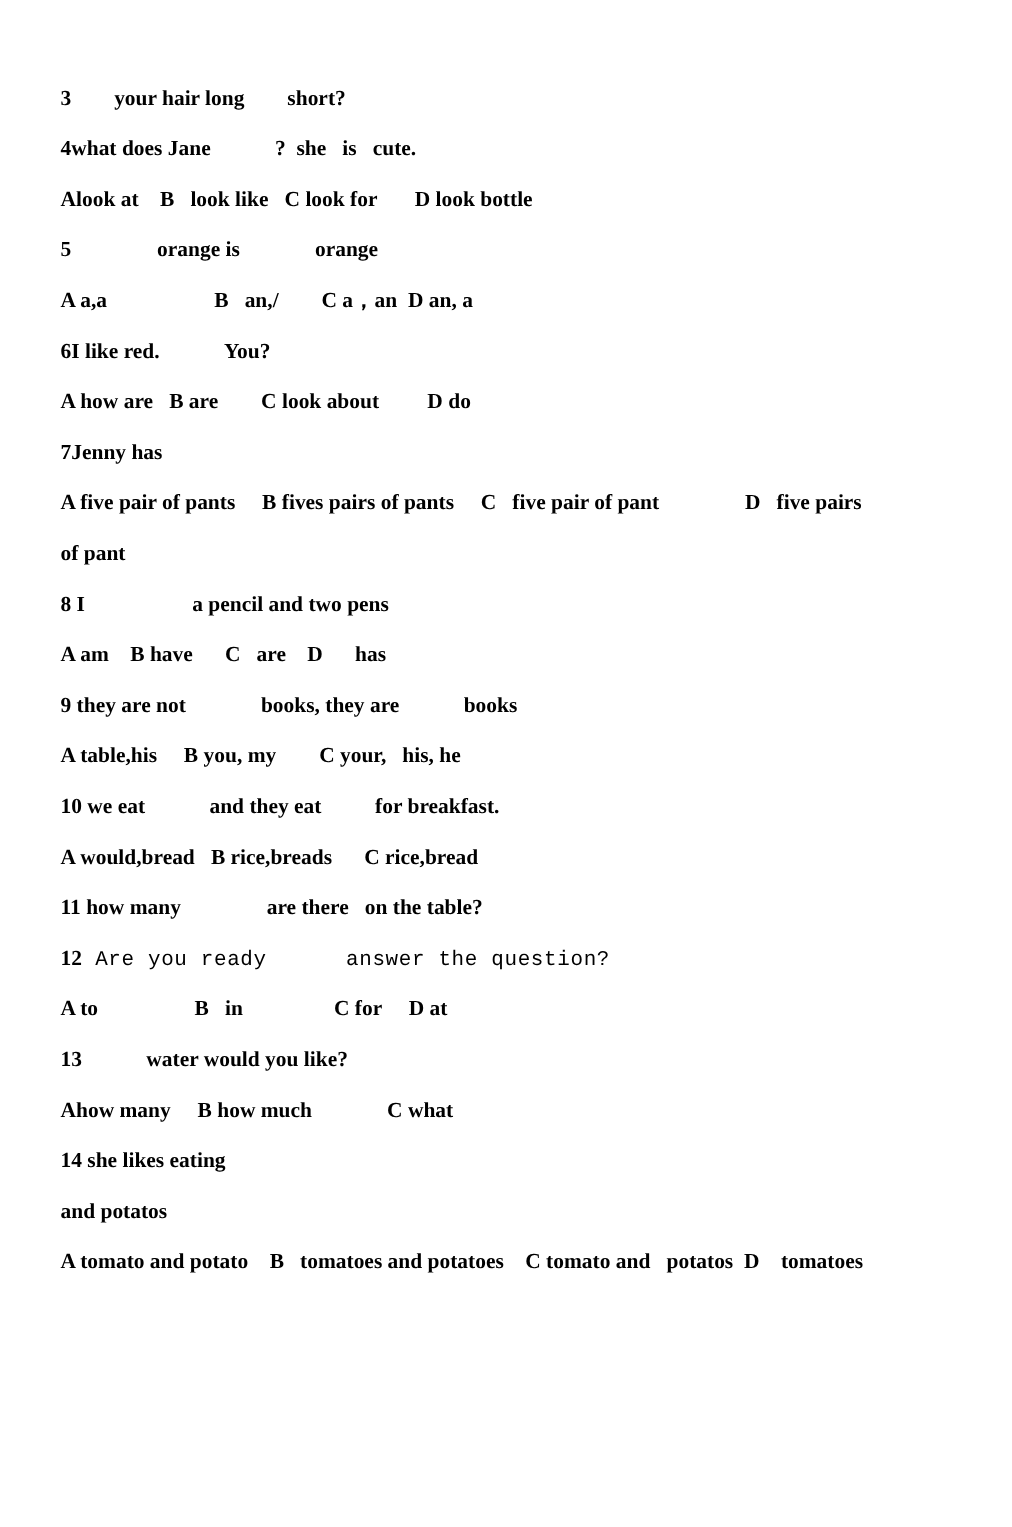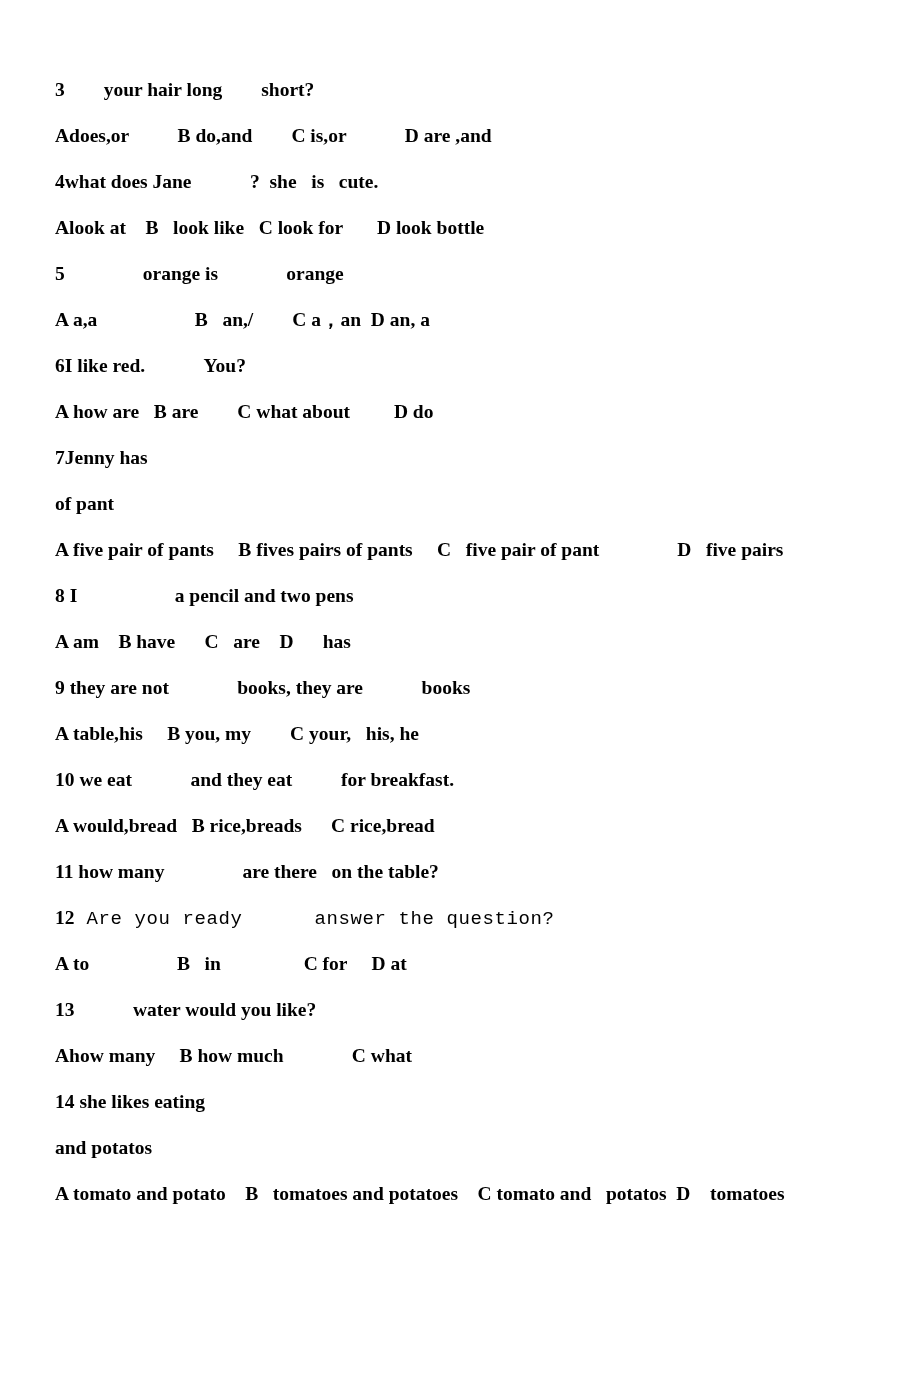--- a/index.html
+++ b/index.html
@@ -64,30 +64,29 @@
   .line.mono .blank {
     text-decoration-thickness: 1.5px;
   }
 </style>
 </head>
 <body>
 
 <div class="page">
   <div class="doc-body" id="doc-body">
       <div class="line">3<span class="blank">____</span>your hair long<span class="blank">____</span>short?</div>
-      <div class="line">Adoes,or          B do,and        C is,or            D are ,and</div>
       <div class="line">4what does Jane  <span class="blank">_____</span>?  she   is   cute.</div>
       <div class="line">Alook at    B   look like   C look for       D look bottle</div>
       <div class="line">5<span class="blank">_______</span>  orange is<span class="blank">______</span>  orange</div>
       <div class="line">A a,a                    B   an,/        C a，an  D an, a</div>
       <div class="line">6I like red.  <span class="blank">_____</span>You?</div>
-      <div class="line">A how are   B are        C what about         D do</div>
+      <div class="line">A how are   B are        C look about         D do</div>
       <div class="line">7Jenny has  <span class="blank">______</span></div>
+      <div class="line">A five pair of pants     B fives pairs of pants     C   five pair of pant                D   five pairs</div>
       <div class="line">of pant</div>
-      <div class="line">A five pair of pants     B fives pairs of pants     C   five pair of pant                D   five pairs</div>
       <div class="line">8 I  <span class="blank">________</span>  a pencil and two pens</div>
       <div class="line">A am    B have      C   are    D      has</div>
       <div class="line">9 they are not<span class="blank">______</span>  books, they are<span class="blank">_____</span>  books</div>
       <div class="line">A table,his     B you, my        C your,   his, he</div>
       <div class="line">10 we eat  <span class="blank">_____</span>and they eat  <span class="blank">____</span>for breakfast.</div>
       <div class="line">A would,bread   B rice,breads      C rice,bread</div>
       <div class="line">11 how many  <span class="blank">______</span>  are there   on the table?</div>
       <div class="line mono"><span class="qnum">12</span> Are you ready <span class="blank">____</span> answer the question?</div>
       <div class="line">A to                  B   in                 C for     D at</div>
       <div class="line">13 <span class="blank">_____</span> water would you like?</div>

